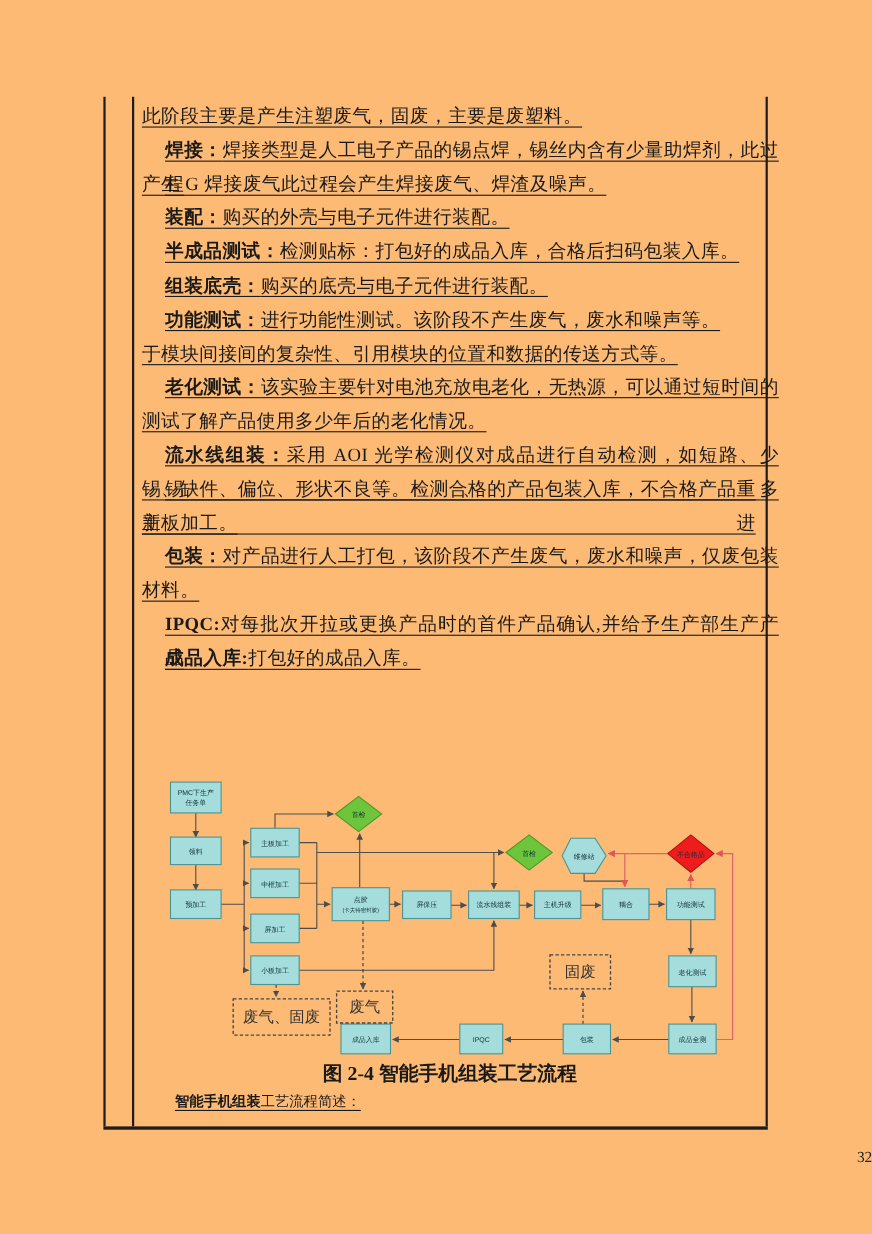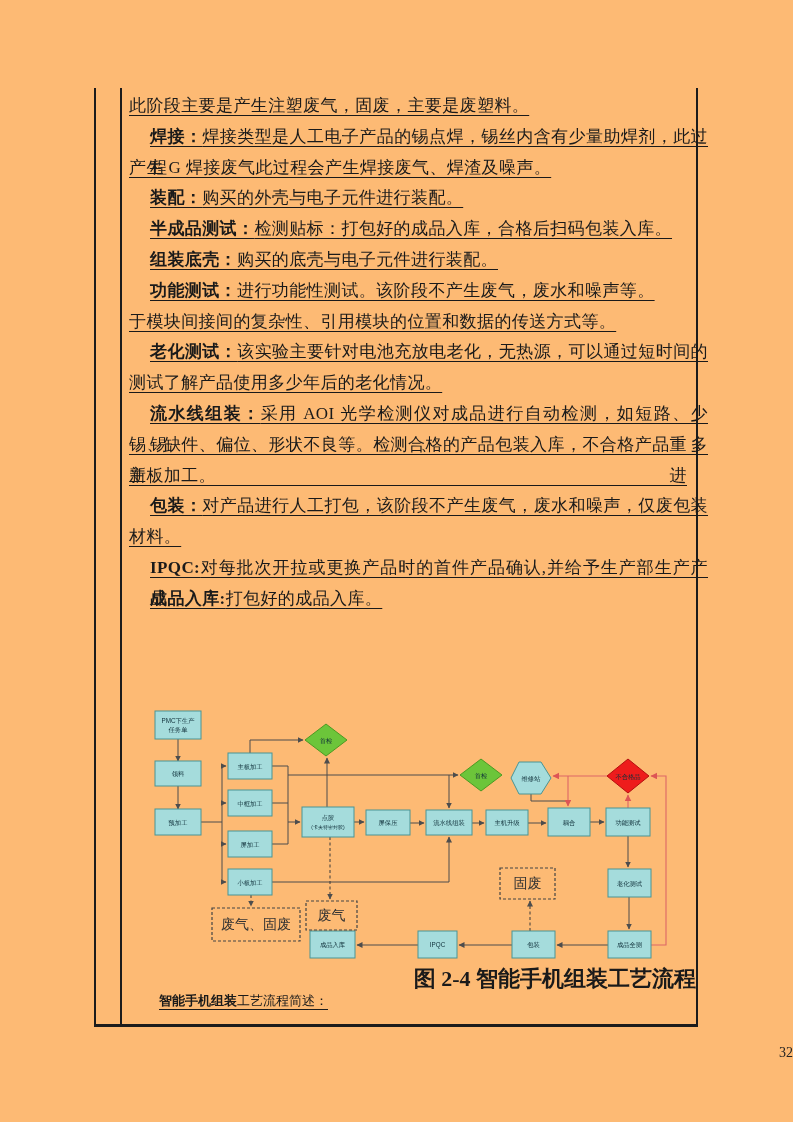--- a/index.html
+++ b/index.html
@@ -19,22 +19,22 @@
   .tline{
     font-size:17px;line-height:30.8px;height:30.8px;white-space:nowrap;
     text-decoration:underline;text-underline-offset:4px;text-decoration-thickness:1px;
     letter-spacing:0.4px;
   }
   .tline.indent{padding-left:21px;font-family:Liberation Serif, serif;}
   .tline.jfull{white-space:normal;text-align:justify;text-align-last:justify;width:558px;}
   .b{font-weight:bold;}
   
   .flow{position:absolute;left:130px;top:703px;}
-  .caption{position:absolute;left:122px;top:964px;width:574px;text-align:right;
-           font-weight:bold;font-size:22px;}
+  .caption{position:absolute;left:122px;top:964px;width:574px;text-align:center;
+           font-weight:bold;font-size:18px;}
   .closing{position:absolute;left:129px;top:992px;padding-left:30px;font-size:13px;
            text-decoration:underline;text-underline-offset:4px;}
   .pageno{position:absolute;left:0;top:1045px;width:793px;text-align:right;
           font-size:14px;color:#222;}
   
   .node{fill:#a5dcdc;stroke:#4a9494;stroke-width:1;}
   .gdia{fill:#6cc53a;stroke:#4c9a22;stroke-width:1;}
   .rdia{fill:#ee1c1c;stroke:#b40f0f;stroke-width:1;}
   .dash{fill:none;stroke:#444;stroke-width:1.2;stroke-dasharray:3,2;}
   .nt{font-family:"Liberation Sans","DejaVu Sans",sans-serif;font-size:6.3px;fill:#10303a;

